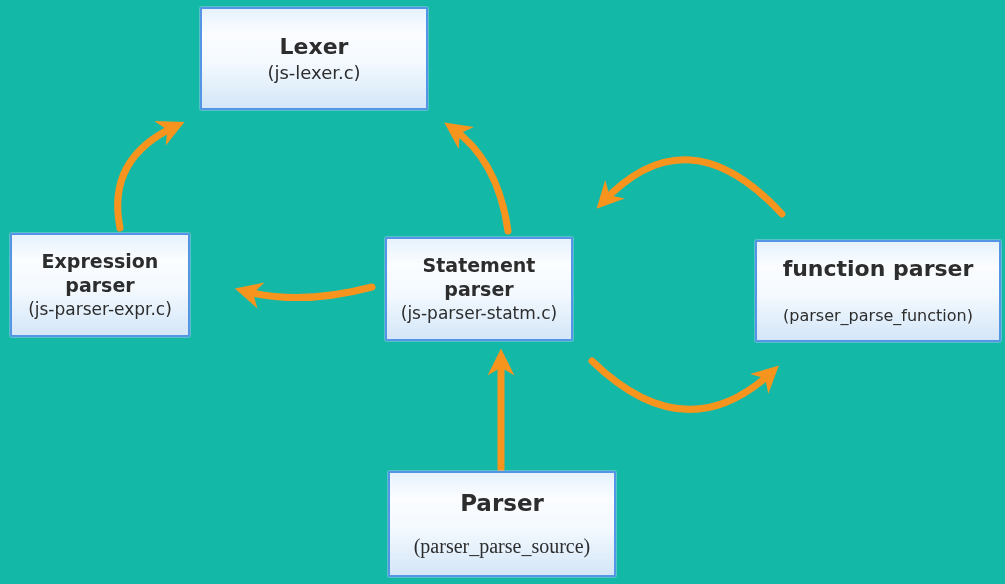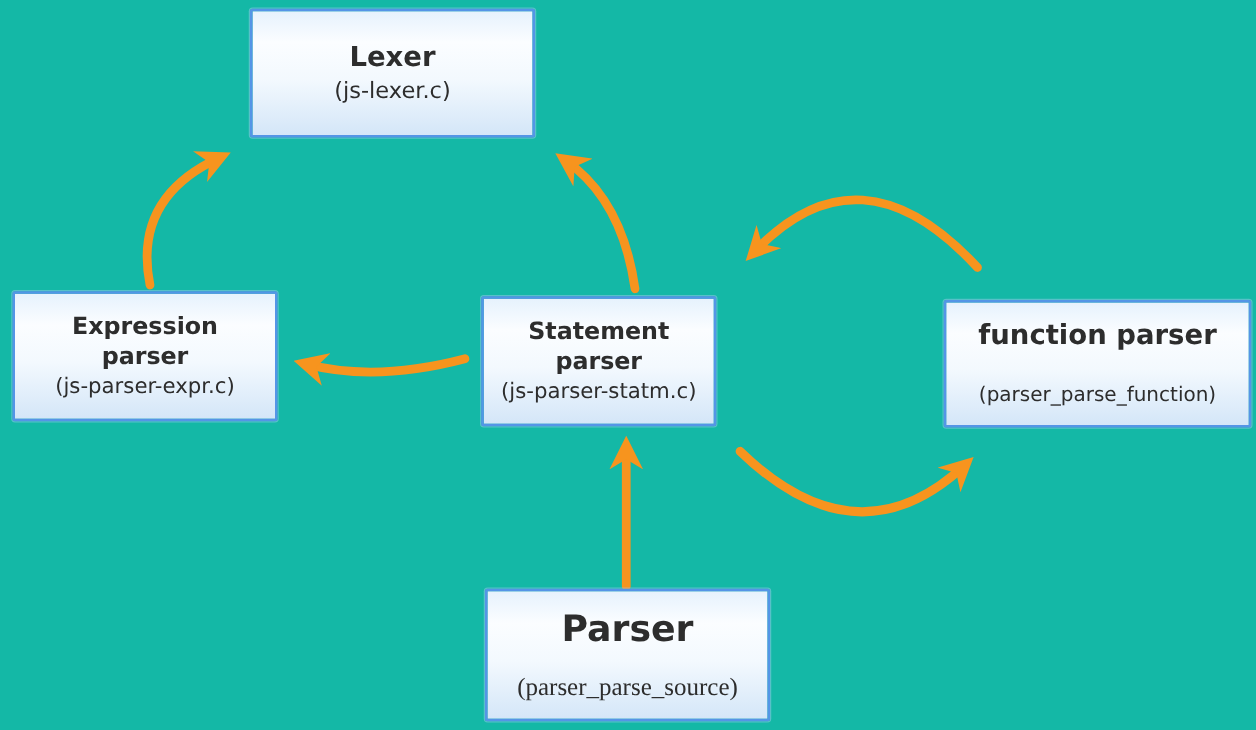--- a/index.html
+++ b/index.html
@@ -48,34 +48,34 @@
   }
   .node .subtitle {
     font-weight: 400;
     line-height: 1.3;
   }
   
   .node-lexer      { left: 200px; top: 7px;   width: 228px; height: 103px; }
   .node-lexer .title       { font-size: 22px; }
   .node-lexer .subtitle    { font-size: 18px; }
 
-  .node-expression { left: 10px;  top: 233px; width: 212px; height: 104px; }
+  .node-expression { left: 10px;  top: 233px; width: 180px; height: 104px; }
   .node-expression .title  { font-size: 19px; font-weight: 600; max-width: 130px; }
   .node-expression .subtitle { font-size: 17px; }
 
   .node-statement  { left: 385px; top: 237px; width: 188px; height: 104px; }
   .node-statement .title   { font-size: 19px; font-weight: 600; max-width: 130px; }
   .node-statement .subtitle { font-size: 17px; }
 
   .node-function   { left: 755px; top: 240px; width: 246px; height: 102px; }
   .node-function .title    { font-size: 22px; }
   .node-function .subtitle { font-size: 16px; margin-top: 24px; }
 
   .node-parser     { left: 388px; top: 471px; width: 228px; height: 106px; }
-  .node-parser .title      { font-size: 29px; margin-bottom: 16px; }
+  .node-parser .title      { font-size: 23px; margin-bottom: 16px; }
   .node-parser .subtitle   { font-size: 20px; font-family: Liberation Serif, serif; }
 </style>
 </head>
 <body>
 
 <div class="canvas">
 
   <svg class="arrow-layer" viewBox="0 0 1005 584" xmlns="http://www.w3.org/2000/svg" aria-hidden="true">
     <defs>
       <marker id="ah" viewBox="0 0 10 10" refX="6.5" refY="5" markerUnits="userSpaceOnUse" markerWidth="27" markerHeight="27" orient="auto">

